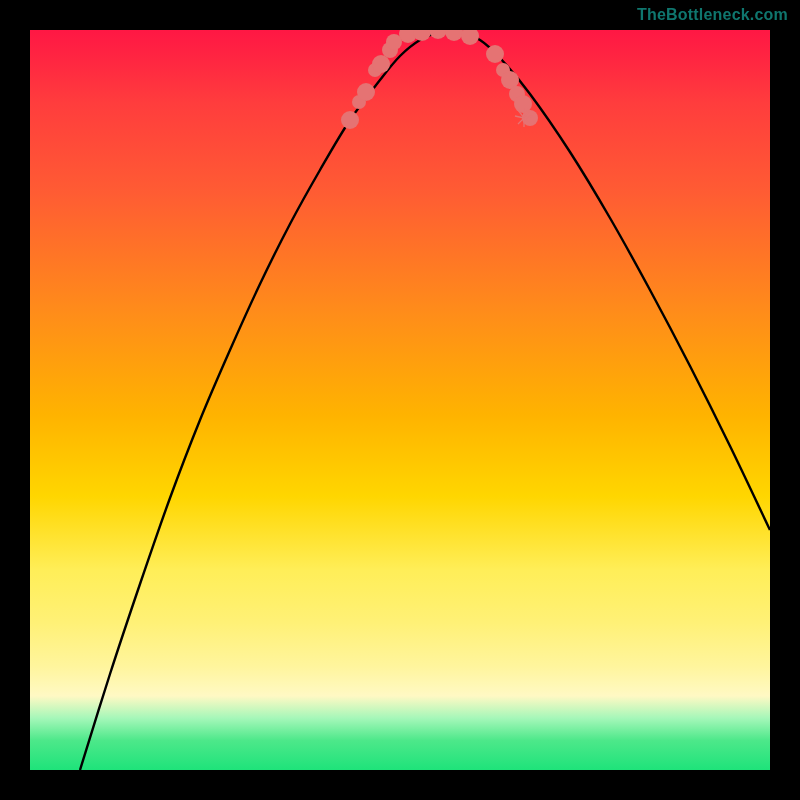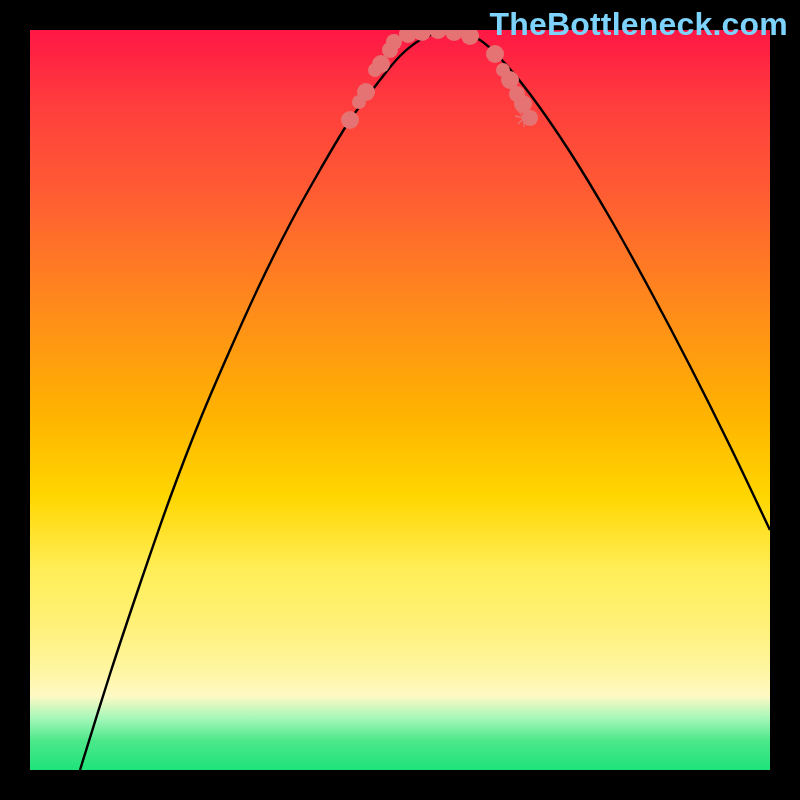--- a/index.html
+++ b/index.html
@@ -30,23 +30,23 @@
       #a5f7b9 93%,
       #4de88a 96%,
       #1ee37a 100%
     );
   }
   .watermark {
     position: absolute;
     top: 6px;
     right: 12px;
     font-family: Arial, Helvetica, sans-serif;
-    font-size: 32px;
+    font-size: 16px;
     font-weight: 600;
-    color: #7dd3fc;
+    color: #0f766e;
     letter-spacing: 0.2px;
   }
   .svg-layer {
     position: absolute;
     left: 0;
     top: 0;
   }
 </style>
 </head>
 <body>

